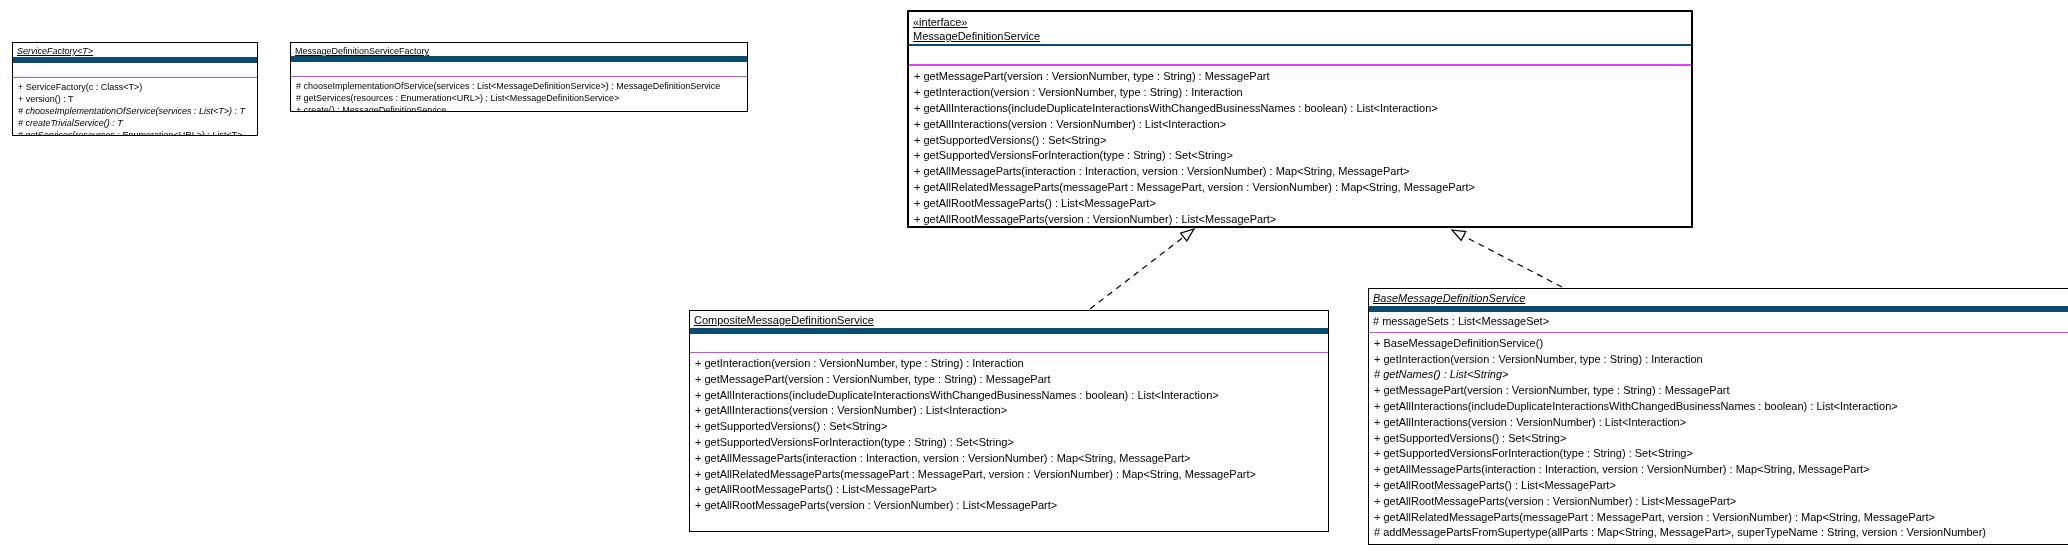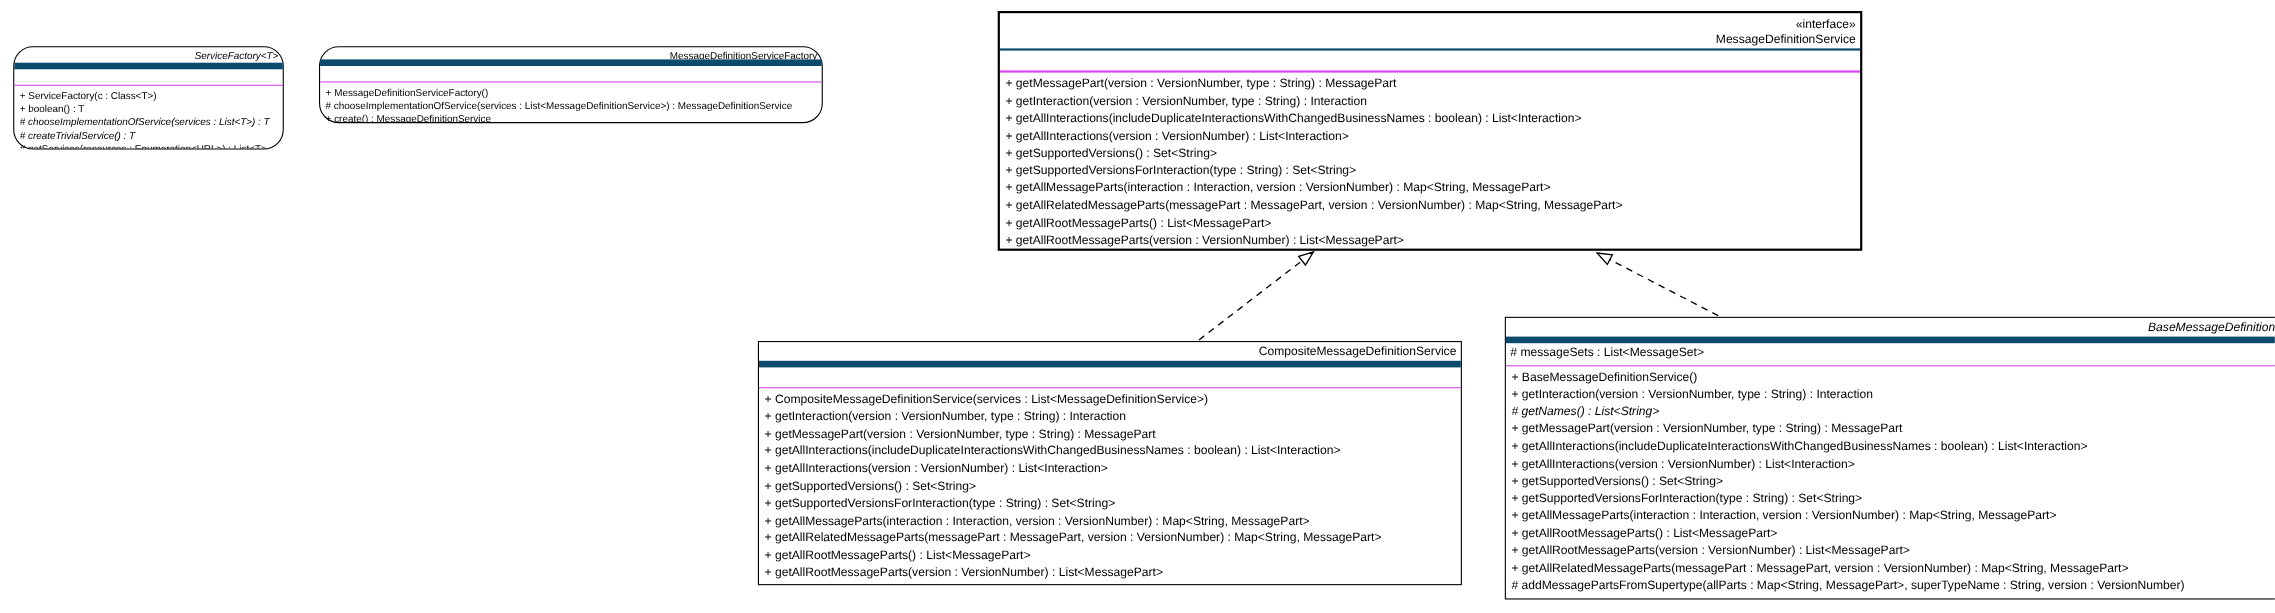--- a/index.html
+++ b/index.html
@@ -6,34 +6,34 @@
   #canvas {
     position:relative; width:2068px; height:557px; background:#ffffff;
     font-family:"Liberation Sans", sans-serif; color:#000;
   }
   .uml-box {
     position:absolute; background:#ffffff; border:1px solid #000;
     display:flex; flex-direction:column; box-sizing:border-box;
   }
   .uml-box.thick { border-width:2px; }
   .uml-title {
-    text-align:right; border-bottom:6px solid #0c4a6e; padding:3px 4px 2px 4px;
-    white-space:nowrap; overflow:hidden;
+    text-align:left; border-bottom:6px solid #0c4a6e; padding:3px 4px 2px 4px;
+    white-space:nowrap; overflow:hidden;text-decoration:underline;
   }
   .thick .uml-title { border-bottom-width:2px; }
   .uml-attrs {
     border-bottom:1px solid #d946ef; padding:2px 4px; flex:0 0 auto;
     overflow:hidden;
   }
   .thick .uml-attrs { border-bottom-width:2px; }
   .uml-methods { padding:3px 4px 2px 5px; flex:1 1 auto; overflow:hidden; }
   .uml-line { white-space:nowrap; }
   .italic { font-style:italic; }
   
-  .dense { font-size:9px;border-radius:18px; }
+  .dense { font-size:9px; }
   .dense .uml-line, .dense .uml-attrs { line-height:12px; }
   .dense .uml-attrs { min-height:10px; }
   
   .roomy { font-size:11px; }
   .roomy .uml-line, .roomy .uml-attrs { line-height:15.8px; }
   .roomy .uml-attrs { min-height:14px; }
   #relations { position:absolute; left:0; top:0; pointer-events:none; }
 </style>
 </head>
 <body>
@@ -41,38 +41,37 @@
 <div id="canvas">
 
   <div class="uml-box dense" style="left:12px; top:42px; width:246px; height:94px;">
     <div class="uml-title italic">ServiceFactory&lt;T&gt;</div>
     <div class="uml-attrs">
       
     </div>
     <div class="uml-methods">
 
     <div class="uml-line">+ ServiceFactory(c : Class&lt;T&gt;)</div>
-        <div class="uml-line">+ boolean() : T</div>
+        <div class="uml-line">+ version() : T</div>
         <div class="uml-line italic"># chooseImplementationOfService(services : List&lt;T&gt;) : T</div>
         <div class="uml-line italic"># createTrivialService() : T</div>
         <div class="uml-line"># getServices(resources : Enumeration&lt;URL&gt;) : List&lt;T&gt;</div>
       </div>
   </div>
 
   <div class="uml-box dense" style="left:290px; top:42px; width:458px; height:70px;">
     <div class="uml-title">MessageDefinitionServiceFactory</div>
     <div class="uml-attrs">
       
     </div>
     <div class="uml-methods">
 
-    <div class="uml-line">+ MessageDefinitionServiceFactory()</div>
         <div class="uml-line"># chooseImplementationOfService(services : List&lt;MessageDefinitionService&gt;) : MessageDefinitionService</div>
+        <div class="uml-line"># getServices(resources : Enumeration&lt;URL&gt;) : List&lt;MessageDefinitionService&gt;</div>
         <div class="uml-line">+ create() : MessageDefinitionService</div>
-        <div class="uml-line"># getServices(resources : Enumeration&lt;URL&gt;) : List&lt;MessageDefinitionService&gt;</div>
       </div>
   </div>
 
   <div class="uml-box roomy thick" style="left:907px; top:10px; width:786px; height:218px;">
     <div class="uml-title" style="line-height:14px;">
       <div>«interface»</div>
       <div>MessageDefinitionService</div>
     </div>
     <div class="uml-attrs">
       
@@ -92,21 +91,20 @@
       </div>
   </div>
 
   <div class="uml-box roomy" style="left:689px; top:310px; width:640px; height:222px;">
     <div class="uml-title">CompositeMessageDefinitionService</div>
     <div class="uml-attrs">
       
     </div>
     <div class="uml-methods">
 
-    <div class="uml-line">+ CompositeMessageDefinitionService(services : List&lt;MessageDefinitionService&gt;)</div>
         <div class="uml-line">+ getInteraction(version : VersionNumber, type : String) : Interaction</div>
         <div class="uml-line">+ getMessagePart(version : VersionNumber, type : String) : MessagePart</div>
         <div class="uml-line">+ getAllInteractions(includeDuplicateInteractionsWithChangedBusinessNames : boolean) : List&lt;Interaction&gt;</div>
         <div class="uml-line">+ getAllInteractions(version : VersionNumber) : List&lt;Interaction&gt;</div>
         <div class="uml-line">+ getSupportedVersions() : Set&lt;String&gt;</div>
         <div class="uml-line">+ getSupportedVersionsForInteraction(type : String) : Set&lt;String&gt;</div>
         <div class="uml-line">+ getAllMessageParts(interaction : Interaction, version : VersionNumber) : Map&lt;String, MessagePart&gt;</div>
         <div class="uml-line">+ getAllRelatedMessageParts(messagePart : MessagePart, version : VersionNumber) : Map&lt;String, MessagePart&gt;</div>
         <div class="uml-line">+ getAllRootMessageParts() : List&lt;MessagePart&gt;</div>
         <div class="uml-line">+ getAllRootMessageParts(version : VersionNumber) : List&lt;MessagePart&gt;</div>

